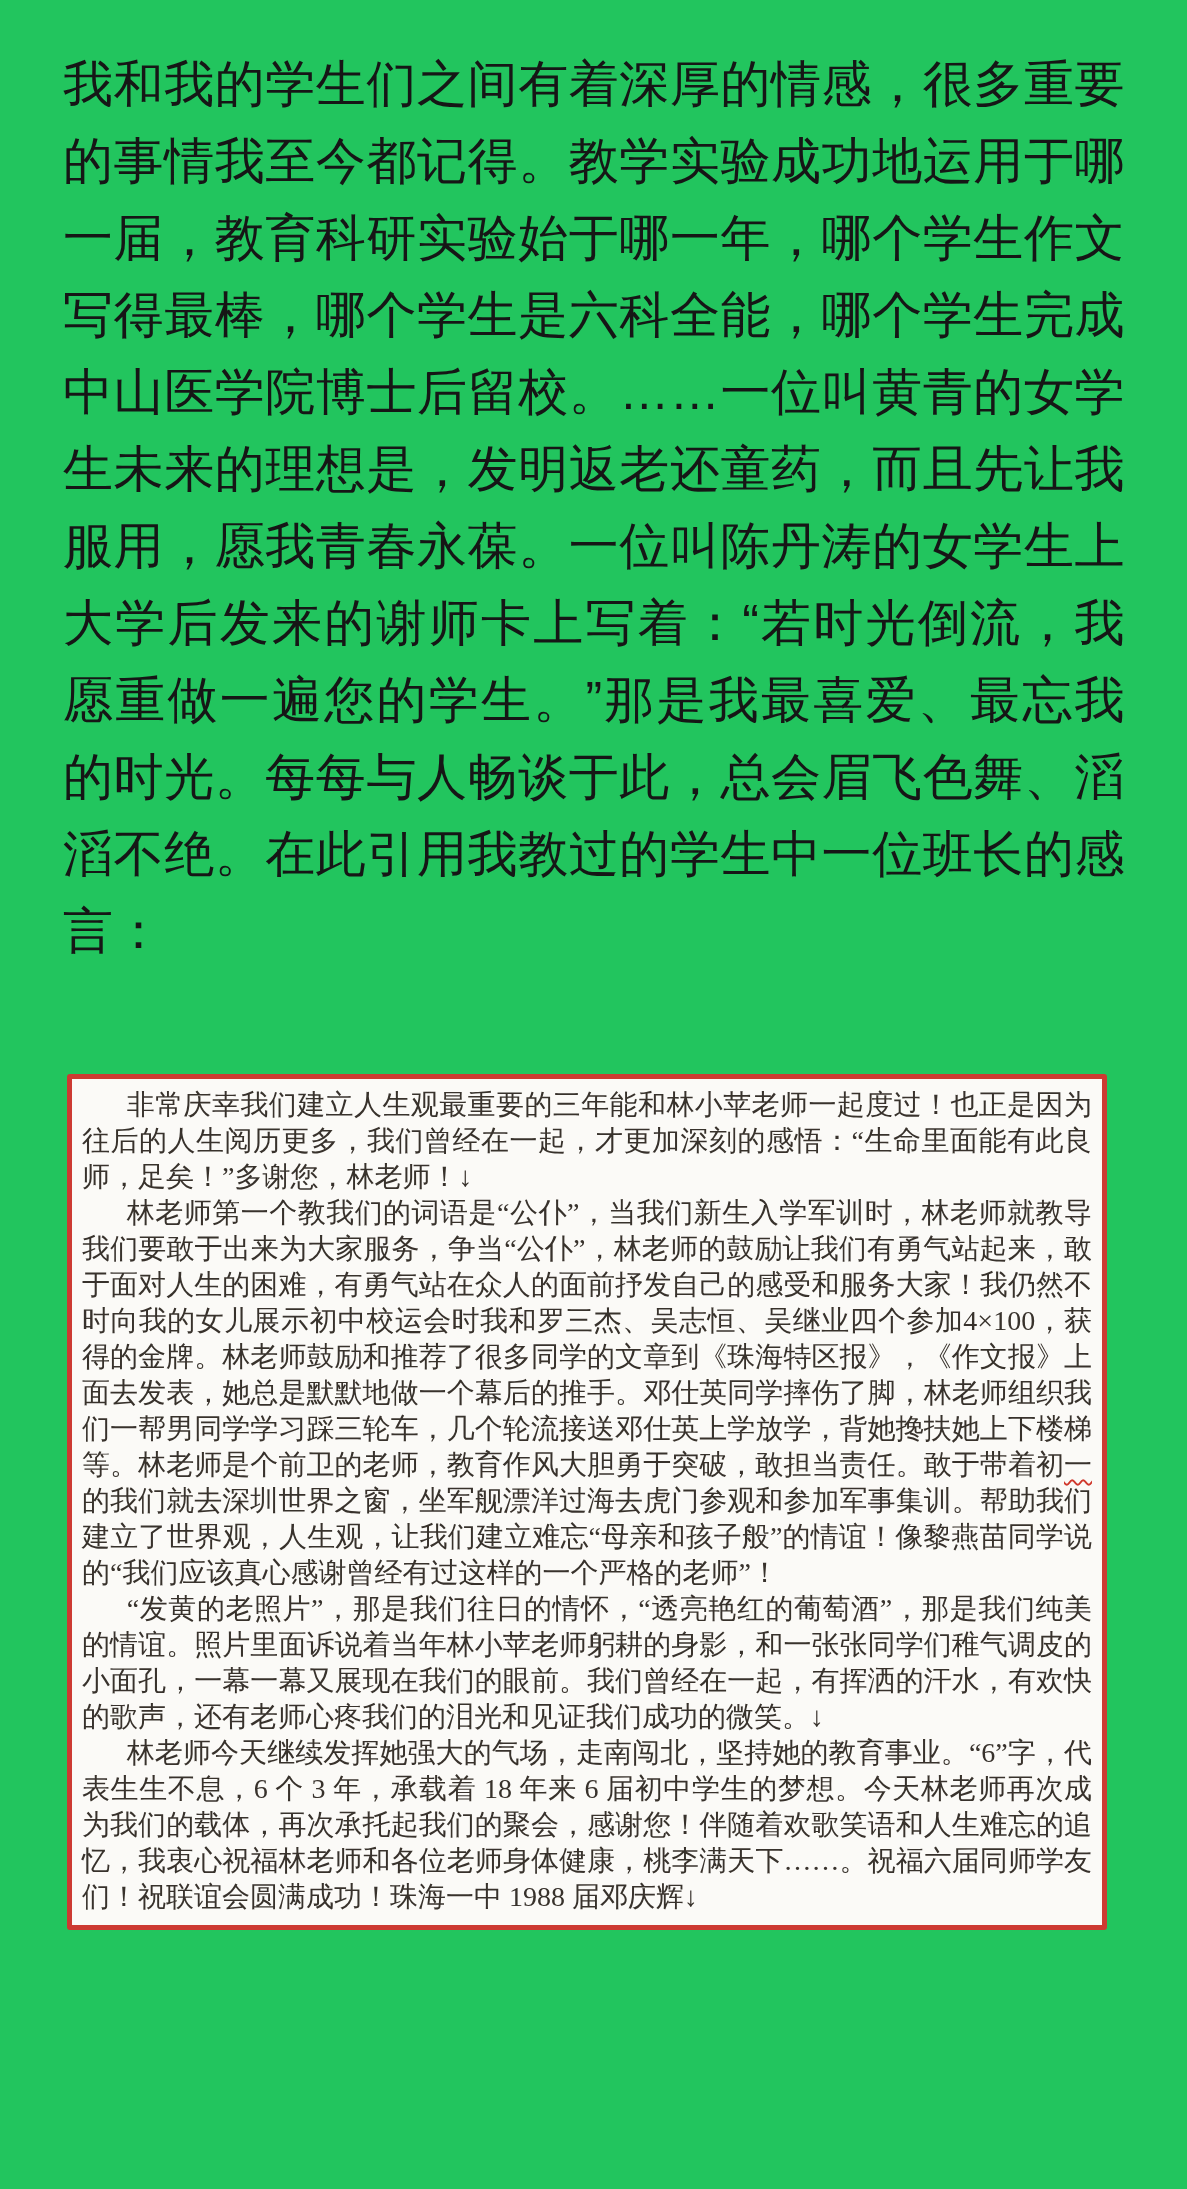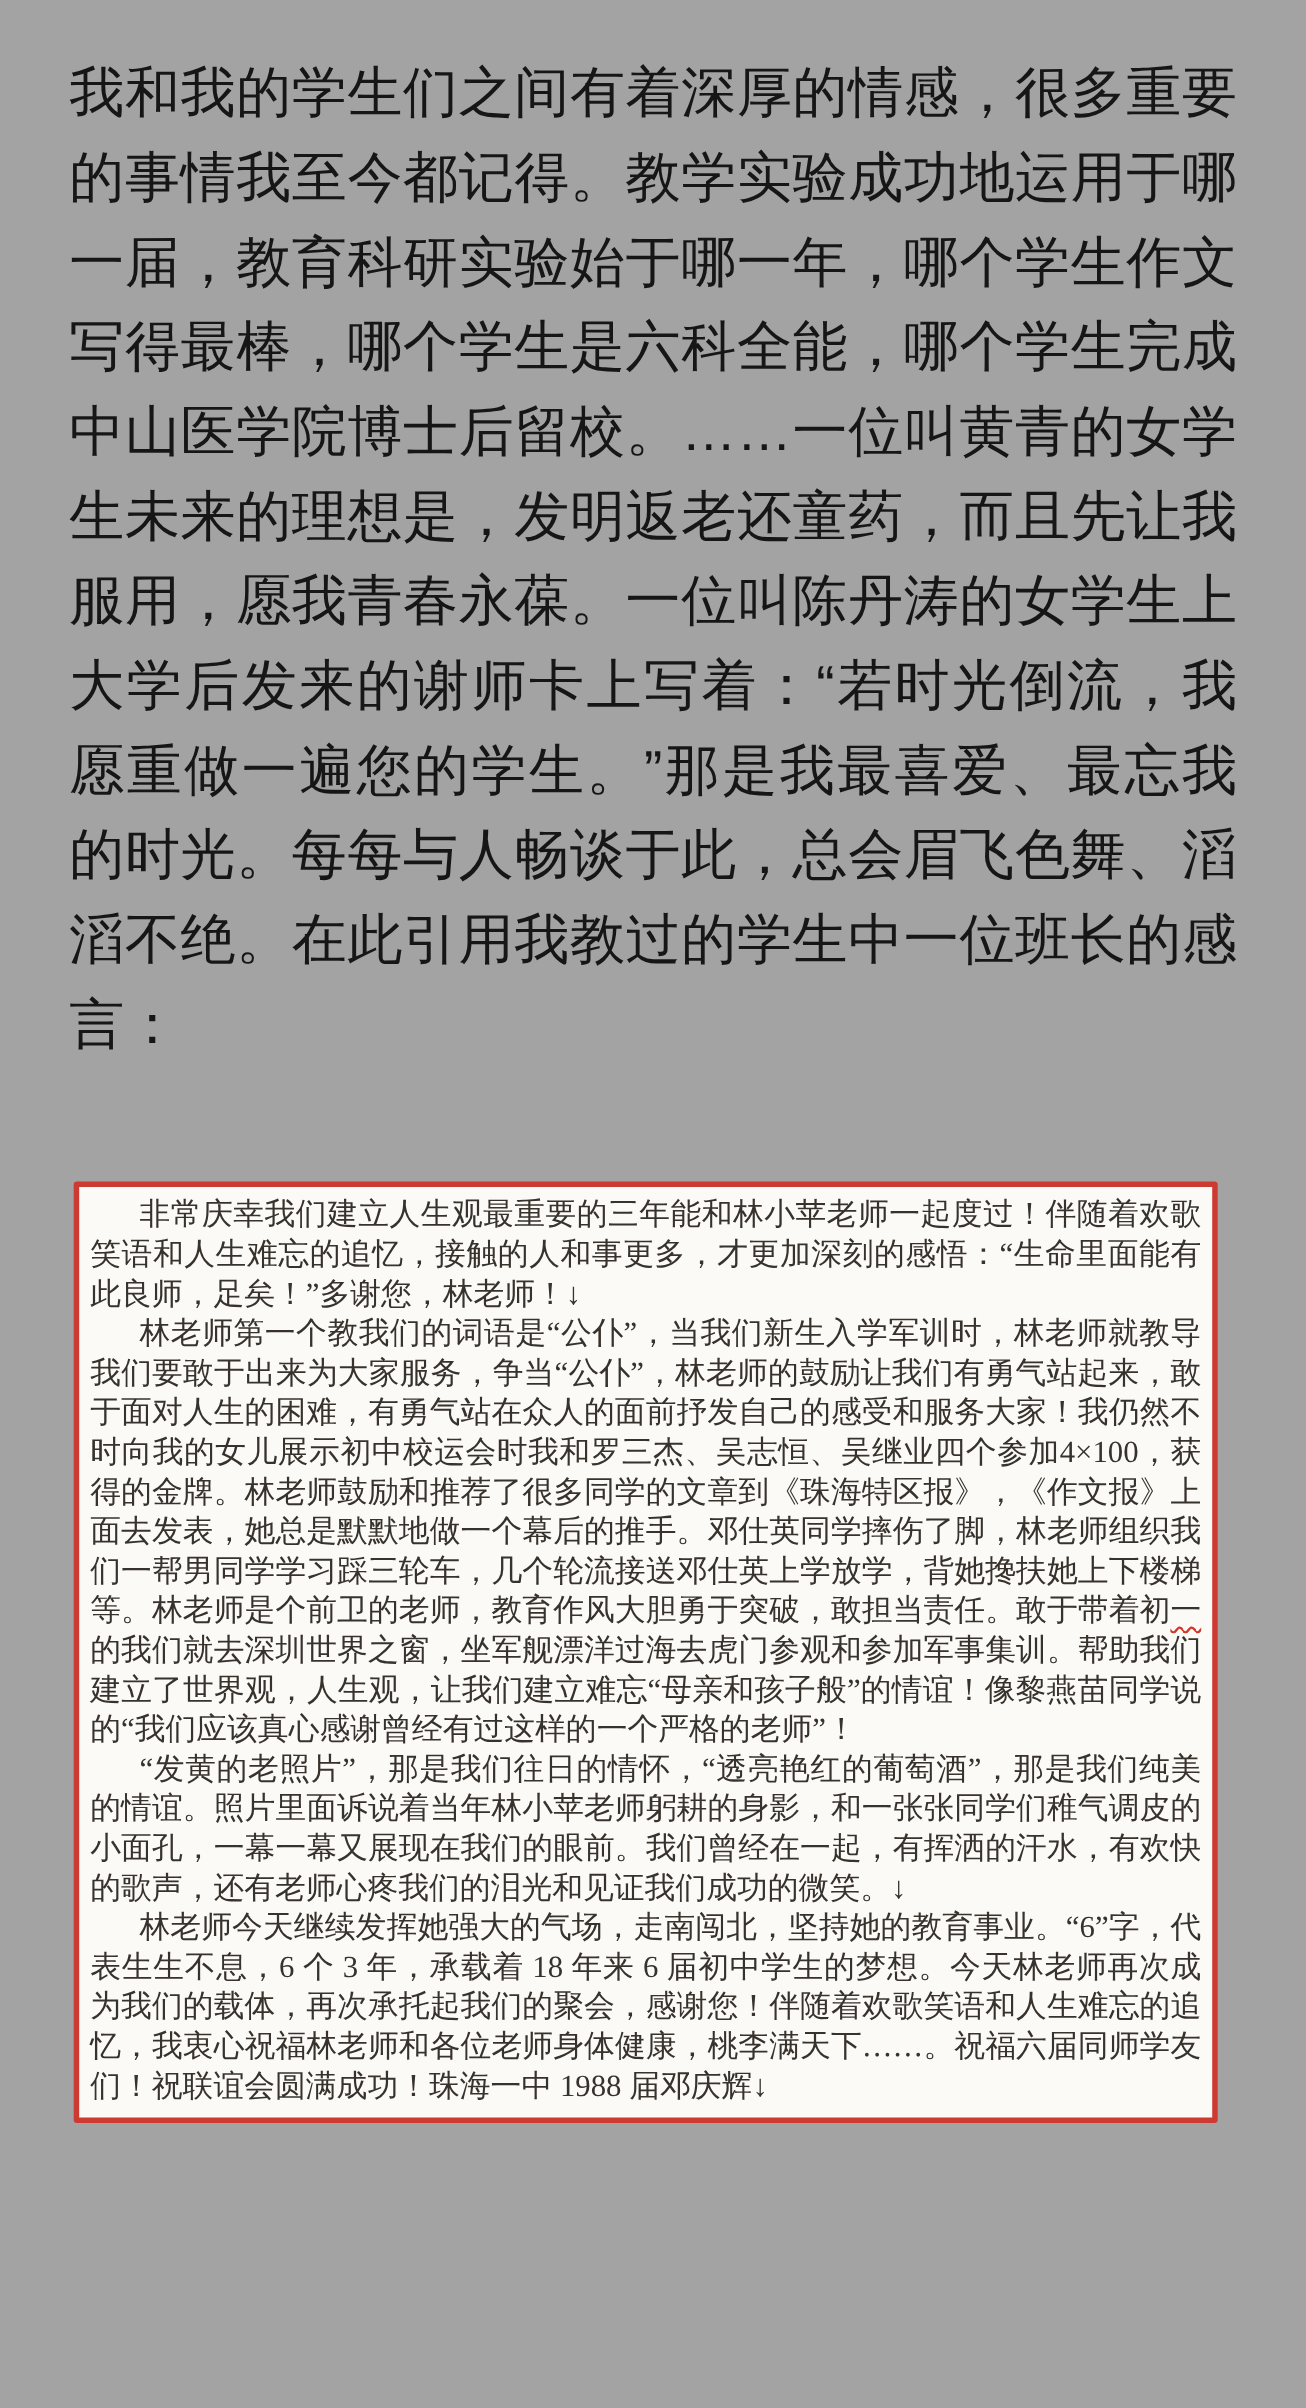--- a/index.html
+++ b/index.html
@@ -1,20 +1,20 @@
 <!DOCTYPE html>
 <html lang="zh"><head>
 <meta charset="utf-8">
 <style>
   html, body { margin: 0; padding: 0; background: #ffffff; }
   .page {
     position: relative;
     width: 1187px;
     height: 2189px;
-    background: #a3a3a3;
+    background: #22c55e;
     overflow: hidden;
     font-family: "Liberation Sans", sans-serif;
   }
   
   .intro {
     margin: 0;
     padding: 46px 62px 0 63px;
     font-size: 50px;
     line-height: 77px;
     letter-spacing: 0.5px;
@@ -61,21 +61,21 @@
 </style>
 </head>
 <body>
 
 <div class="page">
 
   <p class="intro">我和我的学生们之间有着深厚的情感，很多重要的事情我至今都记得。教学实验成功地运用于哪一届，教育科研实验始于哪一年，哪个学生作文写得最棒，哪个学生是六科全能，哪个学生完成中山医学院博士后留校。……一位叫黄青的女学生未来的理想是，发明返老还童药，而且先让我服用，愿我青春永葆。一位叫陈丹涛的女学生上大学后发来的谢师卡上写着：“若时光倒流，我愿重做一遍您的学生。”那是我最喜爱、最忘我的时光。每每与人畅谈于此，总会眉飞色舞、滔滔不绝。在此引用我教过的学生中一位班长的感言：</p>
 
   <figure class="letter-wrap" style="padding:0">
     <div class="letter">
-      <p>非常庆幸我们建立人生观最重要的三年能和林小苹老师一起度过！伴随着欢歌笑语和人生难忘的追忆，接触的人和事更多，才更加深刻的感悟：“生命里面能有此良师，足矣！”多谢您，林老师！↓</p>
+      <p>非常庆幸我们建立人生观最重要的三年能和林小苹老师一起度过！也正是因为往后的人生阅历更多，我们曾经在一起，才更加深刻的感悟：“生命里面能有此良师，足矣！”多谢您，林老师！↓</p>
       <p><span>林老师第一个教我们的词语是“公仆”，当我们新生入学军训时，林老师就教导我们要敢于出来为大家服务，争当“公仆”，林老师的鼓励让我们有勇气站起来，敢于面对人生的困难，有勇气站在众人的面前抒发自己的感受和服务大家！我仍然不时向我的女儿展示初中校运会时我和罗三杰、吴志恒、吴继业四个参加4×100，获得的金牌。林老师鼓励和推荐了很多同学的文章到《珠海特区报》，《作文报》上面去发表，她总是默默地做一个幕后的推手。邓仕英同学摔伤了脚，林老师组织我们一帮男同学学习踩三轮车，几个轮流接送邓仕英上学放学，背她搀扶她上下楼梯等。林老师是个前卫的老师，教育作风大胆勇于突破，敢担当责任。敢于带着初</span><span class="squiggle">一</span><span>的我们就去深圳世界之窗，坐军舰漂洋过海去虎门参观和参加军事集训。帮助我们建立了世界观，人生观，让我们建立难忘“母亲和孩子般”的情谊！像黎燕苗同学说的“我们应该真心感谢曾经有过这样的一个严格的老师”！</span></p>
       <p>“发黄的老照片”，那是我们往日的情怀，“透亮艳红的葡萄酒”，那是我们纯美的情谊。照片里面诉说着当年林小苹老师躬耕的身影，和一张张同学们稚气调皮的小面孔，一幕一幕又展现在我们的眼前。我们曾经在一起，有挥洒的汗水，有欢快的歌声，还有老师心疼我们的泪光和见证我们成功的微笑。↓</p>
       <p>林老师今天继续发挥她强大的气场，走南闯北，坚持她的教育事业。“6”字，代表生生不息，6 个 3 年，承载着 18 年来 6 届初中学生的梦想。今天林老师再次成为我们的载体，再次承托起我们的聚会，感谢您！伴随着欢歌笑语和人生难忘的追忆，我衷心祝福林老师和各位老师身体健康，桃李满天下……。祝福六届同师学友们！祝联谊会圆满成功！珠海一中 1988 届邓庆辉↓</p>
     </div>
   </figure>
 
 
 </div>
 
 </body></html>

